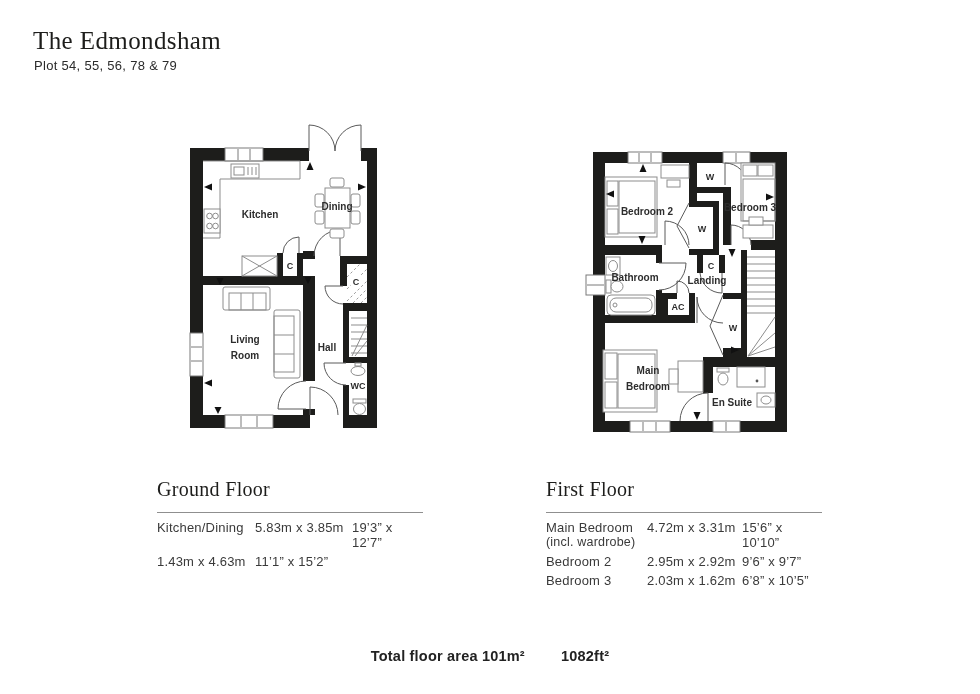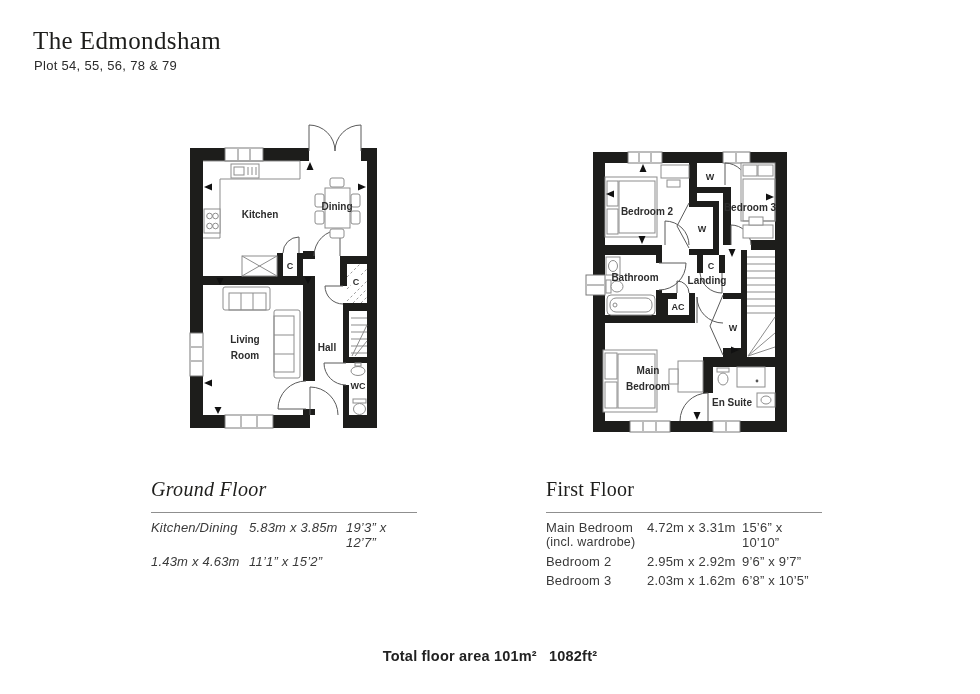--- a/index.html
+++ b/index.html
@@ -22,34 +22,34 @@
   .door { stroke:#5a5a5a; stroke-width:1; fill:none; }
   .win { fill:#ffffff; stroke:#7a7a7a; stroke-width:1; }
   .winline { stroke:#7a7a7a; stroke-width:1; }
   .hatch { stroke:#9a9a9a; stroke-width:1; stroke-dasharray:2.5,2.5; }
   .tri { fill:#111111; }
   .room-label { font-family:"Liberation Sans", sans-serif; font-size:10px; font-weight:600;
                 fill:#2d2d2d; text-anchor:middle; }
   .small-label { font-size:9px; }
 
   .floor-section { position:absolute; top:478px; }
-  .floor-section.ground { left:151px; width:266px;font-style:italic; }
+  .floor-section.ground { left:157px; width:266px; }
   .floor-section.first  { left:546px; width:276px; }
   .floor-heading { font-family:"Liberation Serif", serif; font-weight:400; font-size:20px;
                    color:#1d1d1b; letter-spacing:0.3px; }
   .rule { border:none; border-top:1px solid #8f8f8f; margin-top:11px; margin-bottom:7px; }
   .trow { display:grid; font-size:13px; color:#3a3a3a; letter-spacing:0.2px;
           line-height:15px; margin-top:4px; }
   .ground .trow { grid-template-columns:98px 97px 1fr; }
   .first  .trow { grid-template-columns:101px 95px 1fr; }
   .name-note { font-size:12.5px; }
 
   .footer { position:absolute; left:0; top:648px; width:980px; text-align:center;
             font-size:14.5px; font-weight:700; color:#222; letter-spacing:0.2px; }
-  .footer span { margin:0 4px; }
+  .footer span { margin:0 16px; }
 </style>
 </head>
 <body>
 
 <div class="page">
 
   <div class="title">The Edmondsham</div>
   <div class="subtitle">Plot 54, 55, 56, 78 &amp; 79</div>
 
   <div class="plan plan-ground">

